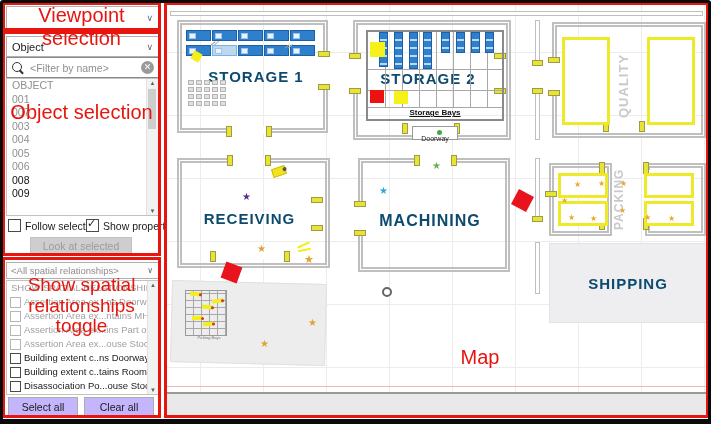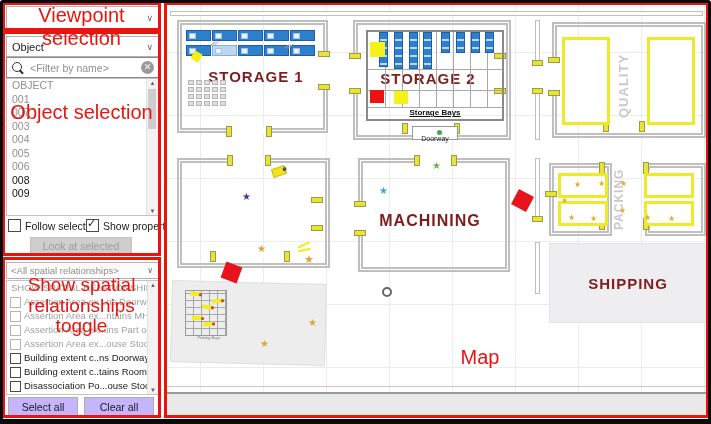--- a/index.html
+++ b/index.html
@@ -37,21 +37,21 @@
   .srow .cb{width:9px;height:9px;}
   .srow.muted{color:#a0a0a0;}
   .srow.muted .cb{border-color:#b5b5b5;}
   
   #map{position:absolute;left:166px;top:4px;width:540px;height:414px;background:#fff;overflow:hidden;z-index:1;}
   .gl{position:absolute;background:#ececec;z-index:1;}
   .room{position:absolute;border:5px double #bfbfbf;z-index:3;}
   .wall{position:absolute;background:#fff;border:1px solid #bfbfbf;z-index:3;}
   .gap{position:absolute;background:#fff;z-index:4;}
   .jamb{position:absolute;background:#e9e432;border:1px solid #9b9b4a;z-index:5;}
-  .roomlabel{position:absolute;color:#7f1d1d;font-weight:bold;letter-spacing:1px;text-align:center;z-index:4;}
+  .roomlabel{position:absolute;color:#0c4a6e;font-weight:bold;letter-spacing:1px;text-align:center;z-index:4;}
   .vlabel{position:absolute;color:#c9c9cb;font-weight:bold;letter-spacing:1px;writing-mode:vertical-rl;transform:rotate(180deg);text-align:center;z-index:4;}
   .rack{position:absolute;width:23px;height:9px;background:#2f80cc;border:1px solid #1b5fa8;z-index:6;}
   .rack::before{content:"";position:absolute;left:2px;top:2px;width:5px;height:4px;background:#eaf3fc;border:1px solid #9cc3e8;}
   .rack.sel{background:#bdd7ee;border-color:#7fb2e0;}
   .vbar{position:absolute;width:7px;background:repeating-linear-gradient(180deg,#2f80cc 0 6px,#bcd9f0 6px 8px);border:1px solid #1b5fa8;z-index:7;}
   .sq{position:absolute;z-index:6;}
   .star{position:absolute;z-index:8;font-size:10px;line-height:10px;}
   .diamond{position:absolute;width:17px;height:17px;background:#e8131d;z-index:9;}
   .grid-line{position:absolute;background:#a8a8a8;z-index:7;}
   .yarrow{position:absolute;width:11px;height:4px;background:#f2ee1f;z-index:8;}
@@ -273,20 +273,21 @@
   <div class="room" style="left:11px;top:154px;width:143px;height:100px;"></div>
   <div class="gap" style="left:64px;top:154px;width:36px;height:6px;"></div>
   <div class="jamb" style="left:61px;top:151px;width:4px;height:9px;"></div>
   <div class="jamb" style="left:99px;top:151px;width:4px;height:9px;"></div>
   <div class="gap" style="left:148px;top:196px;width:7px;height:26px;"></div>
   <div class="jamb" style="left:145px;top:193px;width:10px;height:4px;"></div>
   <div class="jamb" style="left:145px;top:221px;width:10px;height:4px;"></div>
   <div class="gap" style="left:47px;top:248px;width:72px;height:7px;"></div>
   <div class="jamb" style="left:44px;top:247px;width:4px;height:9px;"></div>
   <div class="jamb" style="left:118px;top:247px;width:4px;height:9px;"></div>
+  <div class="roomlabel" style="left:11px;top:206px;width:145px;font-size:15px;">RECEIVING</div>
   <div class="star" style="left:76px;top:188px;color:#5b2d8e;">★</div>
   <div class="star" style="left:91px;top:240px;color:#e2a23a;">★</div>
   <div class="star" style="left:138px;top:250px;color:#e2a23a;font-size:11px;">★</div>
   <div class="sq" style="left:131px;top:240px;width:13px;height:2px;background:#f2ee1f;transform:rotate(-25deg);z-index:8;"></div>
   <div class="sq" style="left:132px;top:245px;width:13px;height:2px;background:#f2ee1f;transform:rotate(-12deg);z-index:8;"></div>
   <div class="sq" style="left:106px;top:163px;width:12px;height:7px;background:#f2e41c;border:1px solid #c9bd15;transform:rotate(-18deg);z-index:8;">
     <span class="abs" style="right:-2px;top:1px;width:4px;height:4px;border-radius:50%;background:#555;"></span>
   </div>
   <div class="diamond" style="left:57px;top:260px;transform:rotate(20deg);"></div>
 

